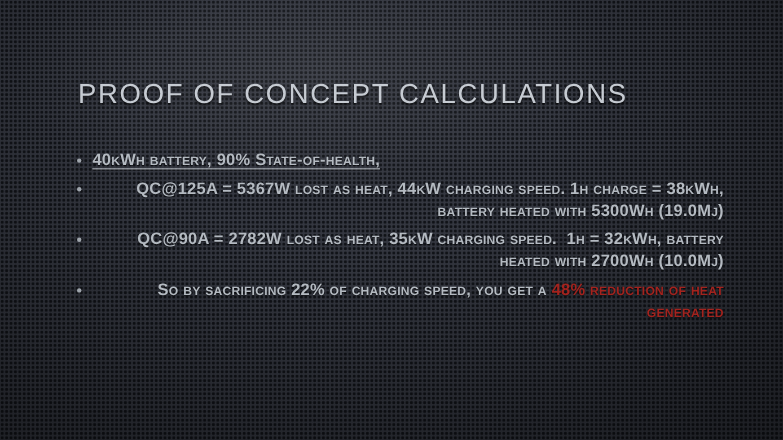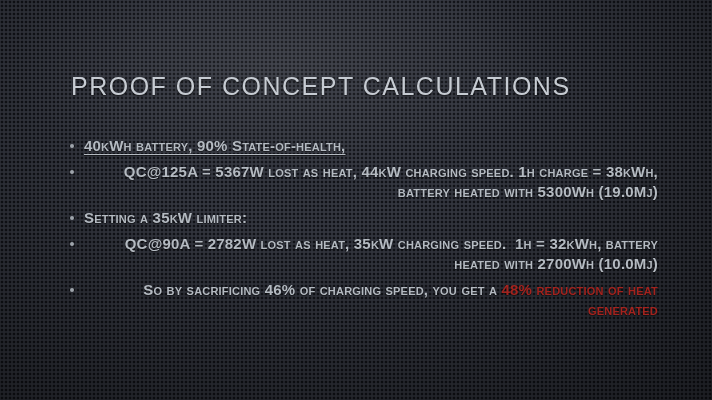--- a/index.html
+++ b/index.html
@@ -45,29 +45,25 @@
     <div class="bullet">
       <span class="dot"></span>
       <span class="btext u">40kWh battery, 90% State-of-health,</span>
     </div>
 
     <div class="bullet">
       <span class="dot"></span>
       <span class="btext">QC@125A = 5367W lost as heat, 44kW charging speed. 1h charge = 38kWh, battery heated with 5300Wh (19.0Mj)</span>
     </div>
 
-    <div class="bullet">
-      <span class="dot"></span>
-      <span class="btext">Setting a 35kW limiter:</span>
-    </div>
 
     <div class="bullet">
       <span class="dot"></span>
       <span class="btext">QC@90A = 2782W lost as heat, 35kW charging speed.  1h = 32kWh, battery heated with 2700Wh (10.0Mj)</span>
     </div>
 
     <div class="bullet">
       <span class="dot"></span>
-      <span class="btext"><span>So by sacrificing 46% of charging speed, you get a </span><span class="red">48% reduction of heat generated</span></span>
+      <span class="btext"><span>So by sacrificing 22% of charging speed, you get a </span><span class="red">48% reduction of heat generated</span></span>
     </div>
 
   </div>
 </div>
 
 </body></html>

